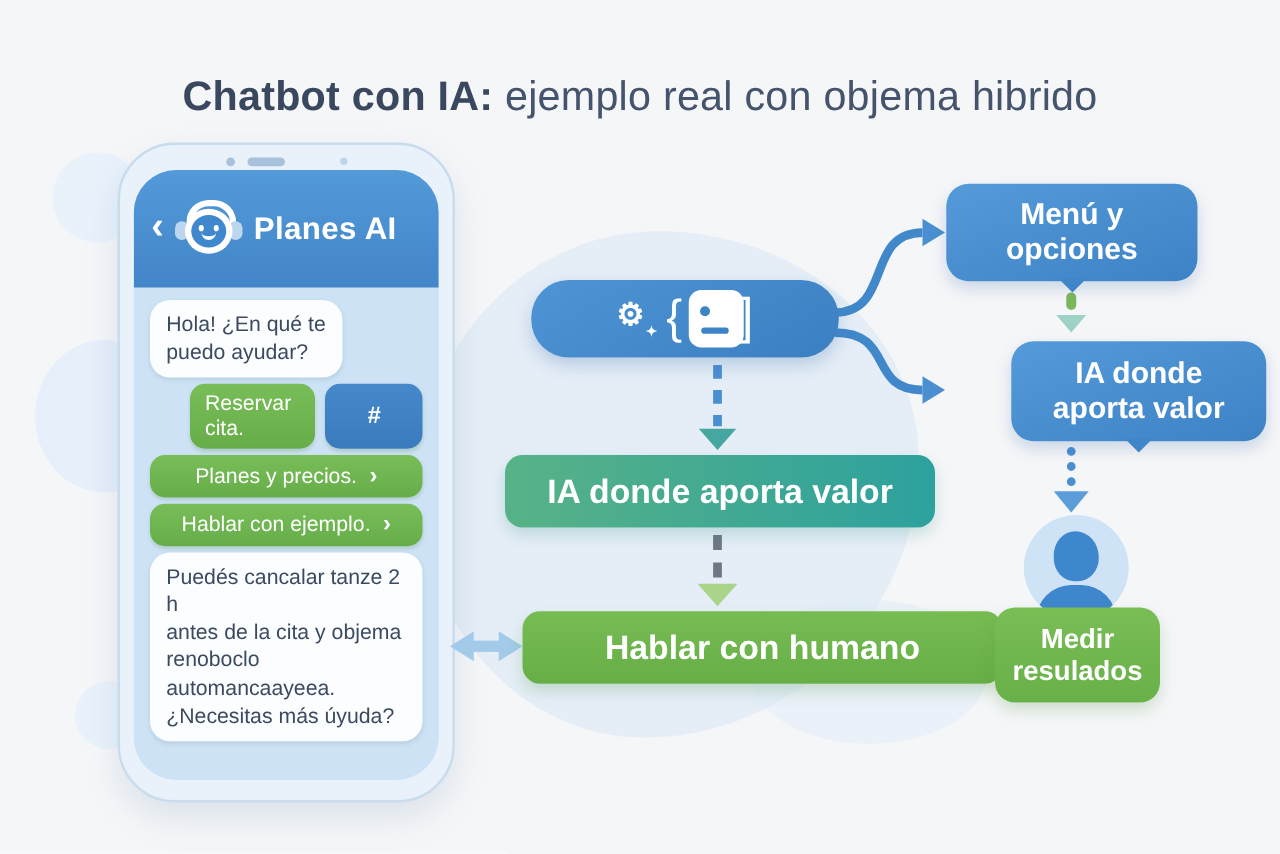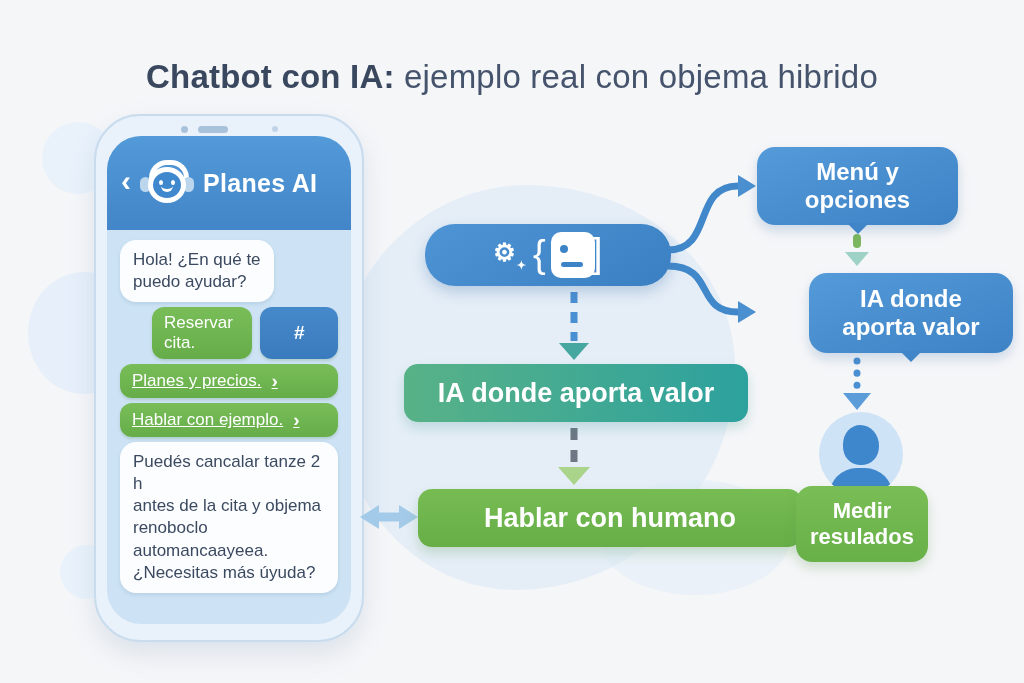--- a/index.html
+++ b/index.html
@@ -58,21 +58,21 @@
   .bubble { background:#fcfdfe; border-radius:16px; padding:9px 13px;
             color:#3b4a61; font-size:17px; line-height:1.3; width:fit-content;
             white-space:pre-line; box-shadow:0 2px 4px rgba(100,130,160,.20); }
   .qr-row { display:flex; gap:8px;margin-left:32px; }
   .qr { background:linear-gradient(180deg,#78bd58,#66ad49); color:#fff; font-size:17px;
         padding:6px 12px; border-radius:12px; display:flex; align-items:center;
         box-shadow:0 2px 3px rgba(90,140,90,.25); cursor:default; }
   .qr-hash { background:linear-gradient(180deg,#4689ca,#3a7bbd); width:54px; flex:none;
              justify-content:center; font-style:italic; font-weight:700; font-size:19px; }
   .qr-grow { flex:1 1 auto; justify-content:space-between; }
-  .qr-wide { width:100%; box-sizing:border-box; justify-content:flex-start;text-decoration:underline; }
+  .qr-wide { width:100%; box-sizing:border-box; justify-content:center; }
   .qr .chev { font-size:19px; font-weight:700; margin-left:10px; }
 
   
   .node { position:absolute; color:#fff; font-weight:700; display:flex;
           align-items:center; justify-content:center; text-align:center;
           white-space:pre-line; }
   .icons-box { left:425px; top:224px; width:246px; height:62px; border-radius:30px;
                background:linear-gradient(150deg,#4f95d6,#3a7fc1); gap:5px;
                box-shadow:0 6px 14px rgba(60,110,170,.28); }
   .icons-box .gear { font-size:25px; line-height:1; margin-top:-6px; }

